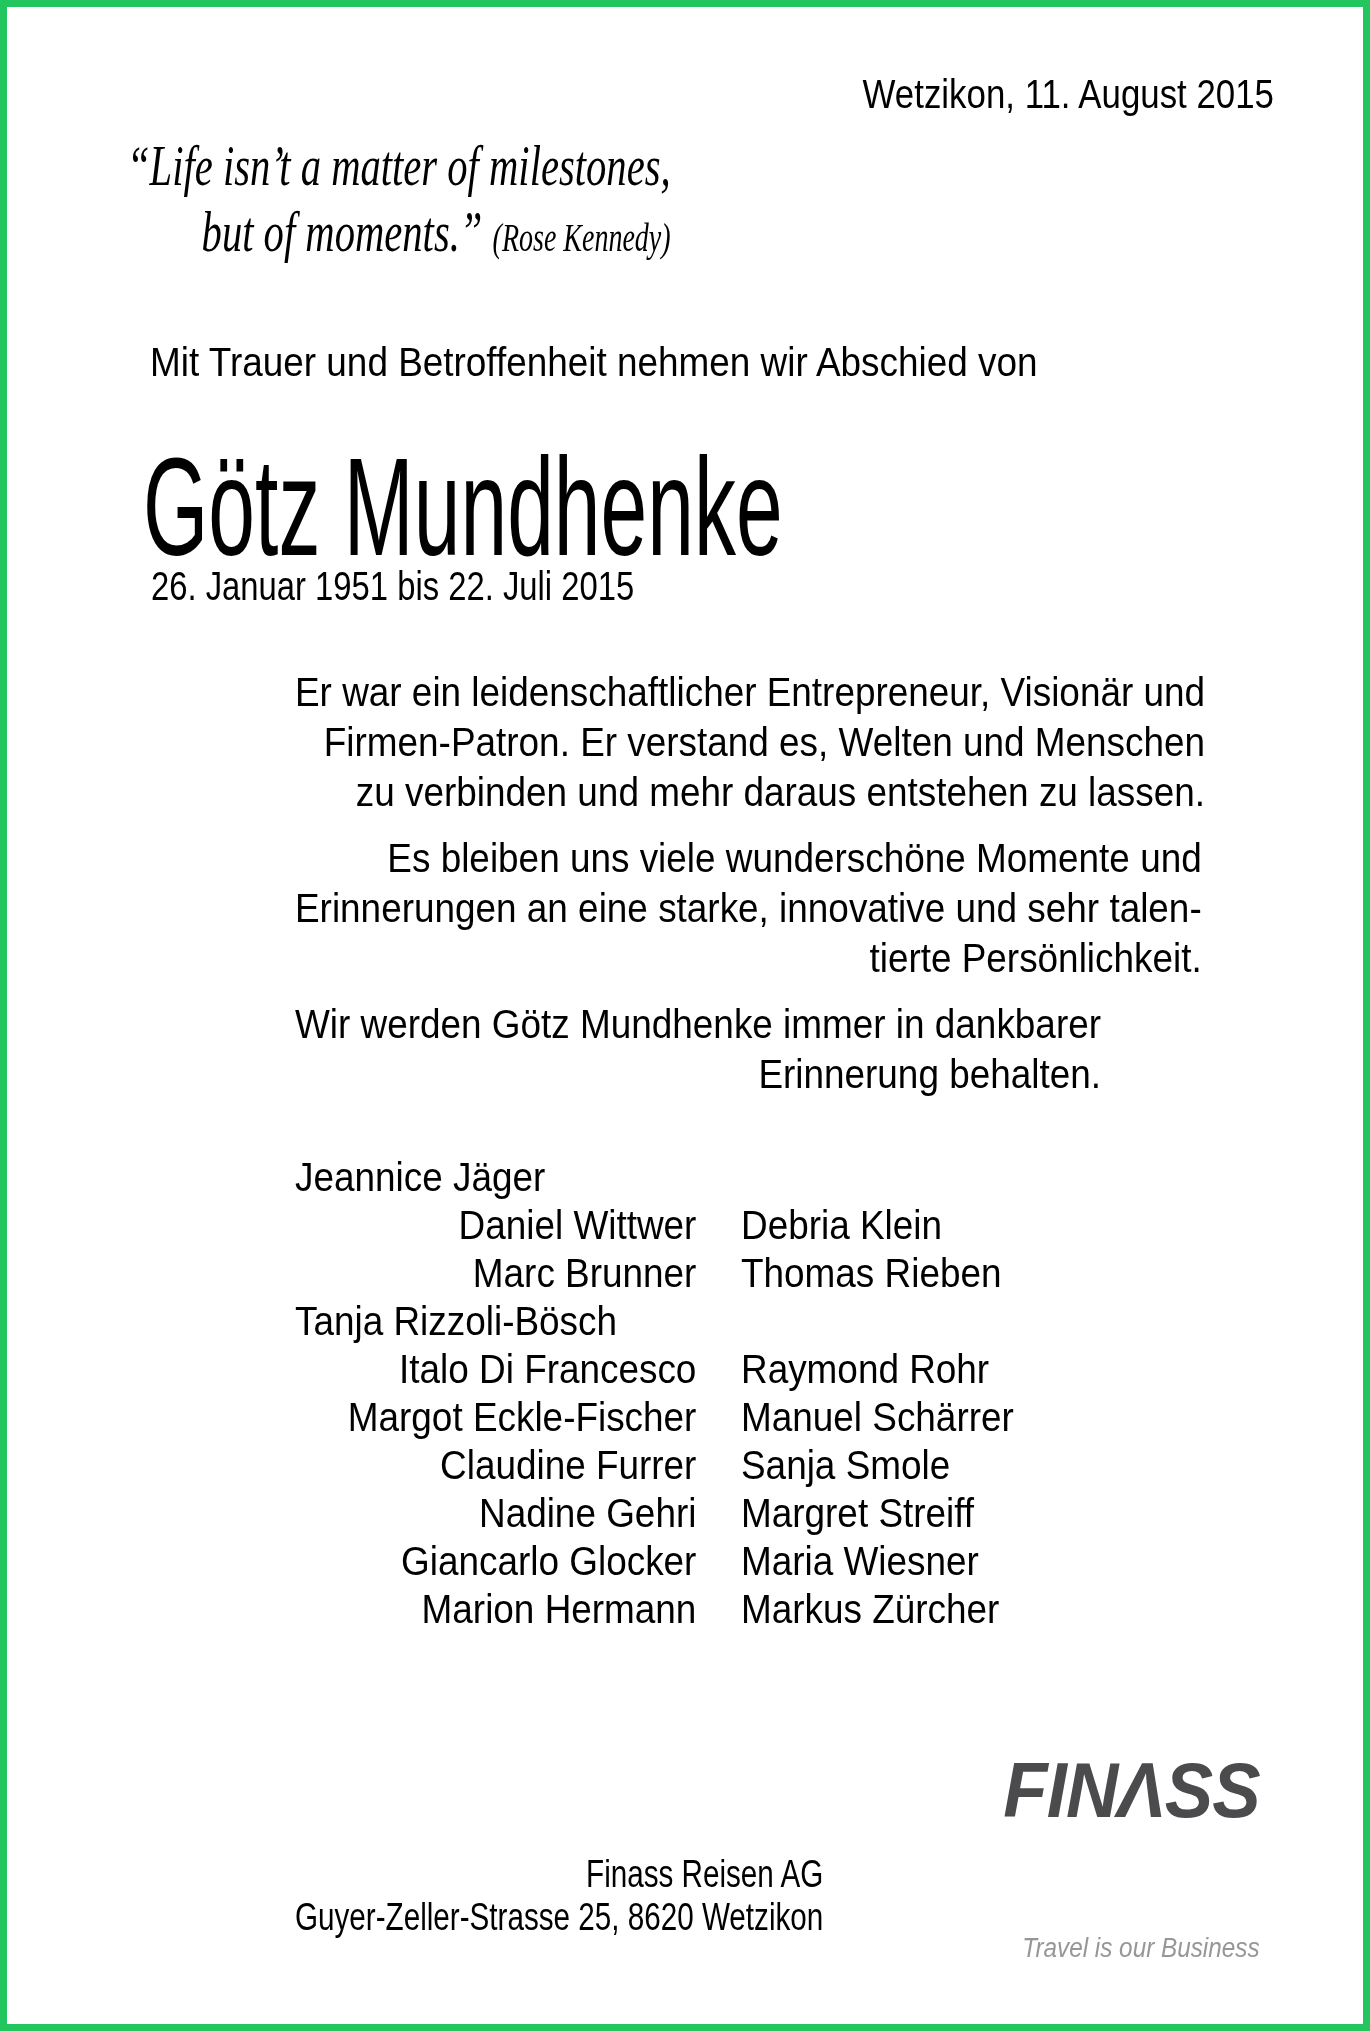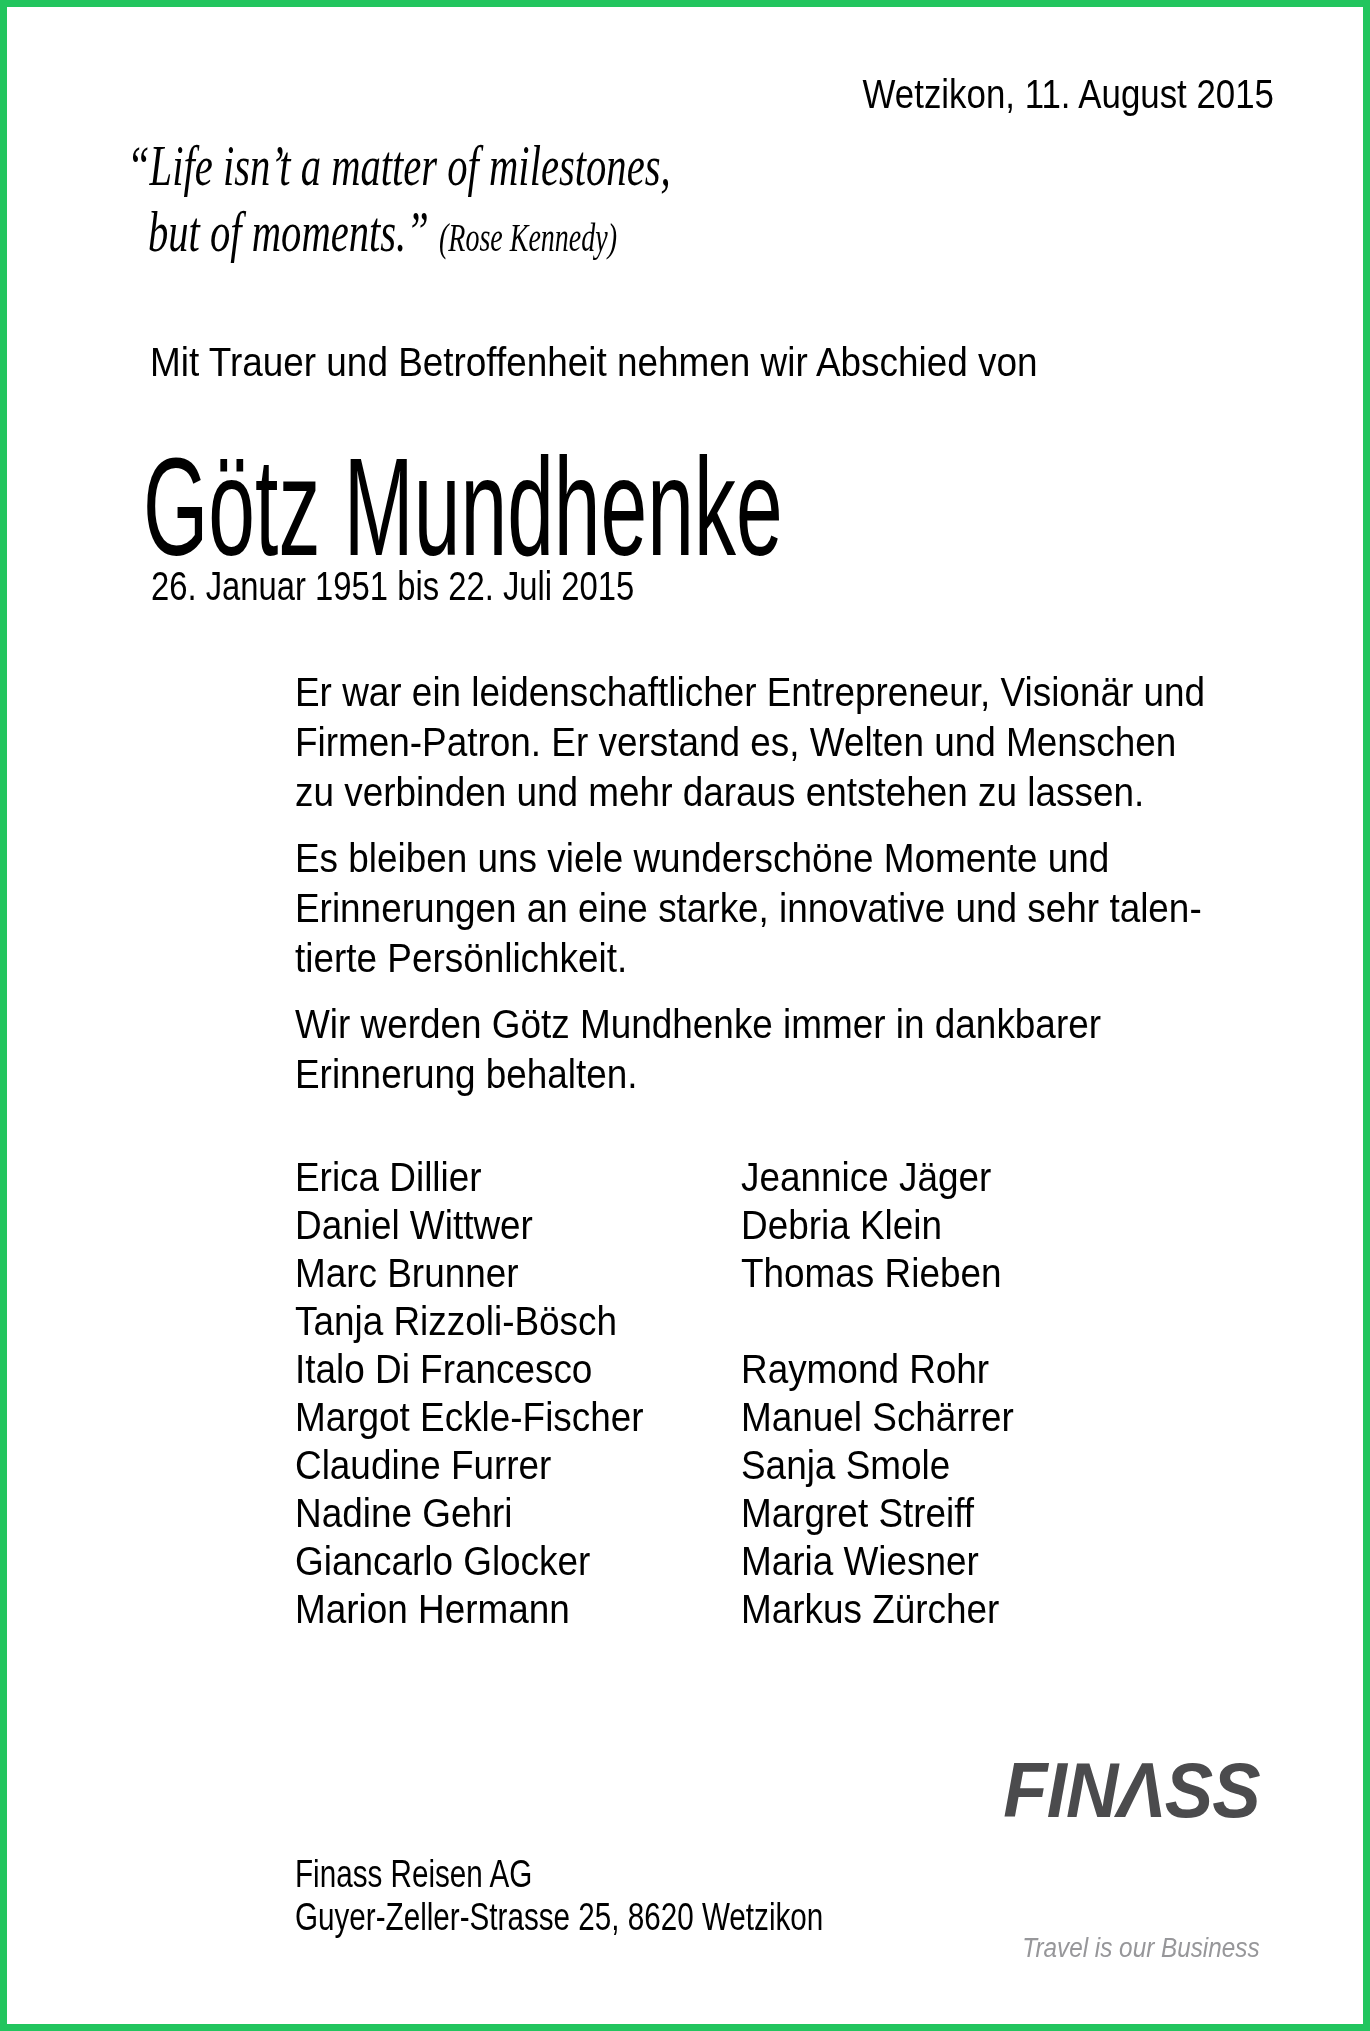--- a/index.html
+++ b/index.html
@@ -11,21 +11,21 @@
     position: relative;
     width: 1370px;
     height: 2031px;
     background: #ffffff;
     box-sizing: border-box;
     border: 7px solid #22c55e;
     overflow: hidden;
     font-family: "Liberation Sans", sans-serif;
     color: #000000;
   }
-  .abs { position: absolute; }
+  .abs { position: absolute; text-align: right; }
   
   .line {
     transform: scaleX(var(--sx, 1));
     transform-origin: 0 50%;
     white-space: nowrap;
   }
   .line-r {
     display: inline-block;
     transform: scaleX(var(--sx, 1));
     transform-origin: 100% 50%;
@@ -160,23 +160,20 @@
     <div class="line" style="--sx:0.9">tierte Persönlichkeit.</div>
   </div>
 
   <div class="abs para p3">
     <div class="line" style="--sx:0.9">Wir werden Götz Mundhenke immer in dankbarer</div>
     <div class="line" style="--sx:0.9">Erinnerung behalten.</div>
   </div>
 
   <div class="abs mourners">
     <div class="mourner-row">
-      <div class="mourner-cell-left">
-          <div class="line" style="--sx:0.9">Erica Dillier</div>
-        </div>
       <div>
           <div class="line" style="--sx:0.9">Jeannice Jäger</div>
         </div>
     </div>
     <div class="mourner-row">
       <div class="mourner-cell-left">
           <div class="line" style="--sx:0.9">Daniel Wittwer</div>
         </div>
       <div>
           <div class="line" style="--sx:0.9">Debria Klein</div>

